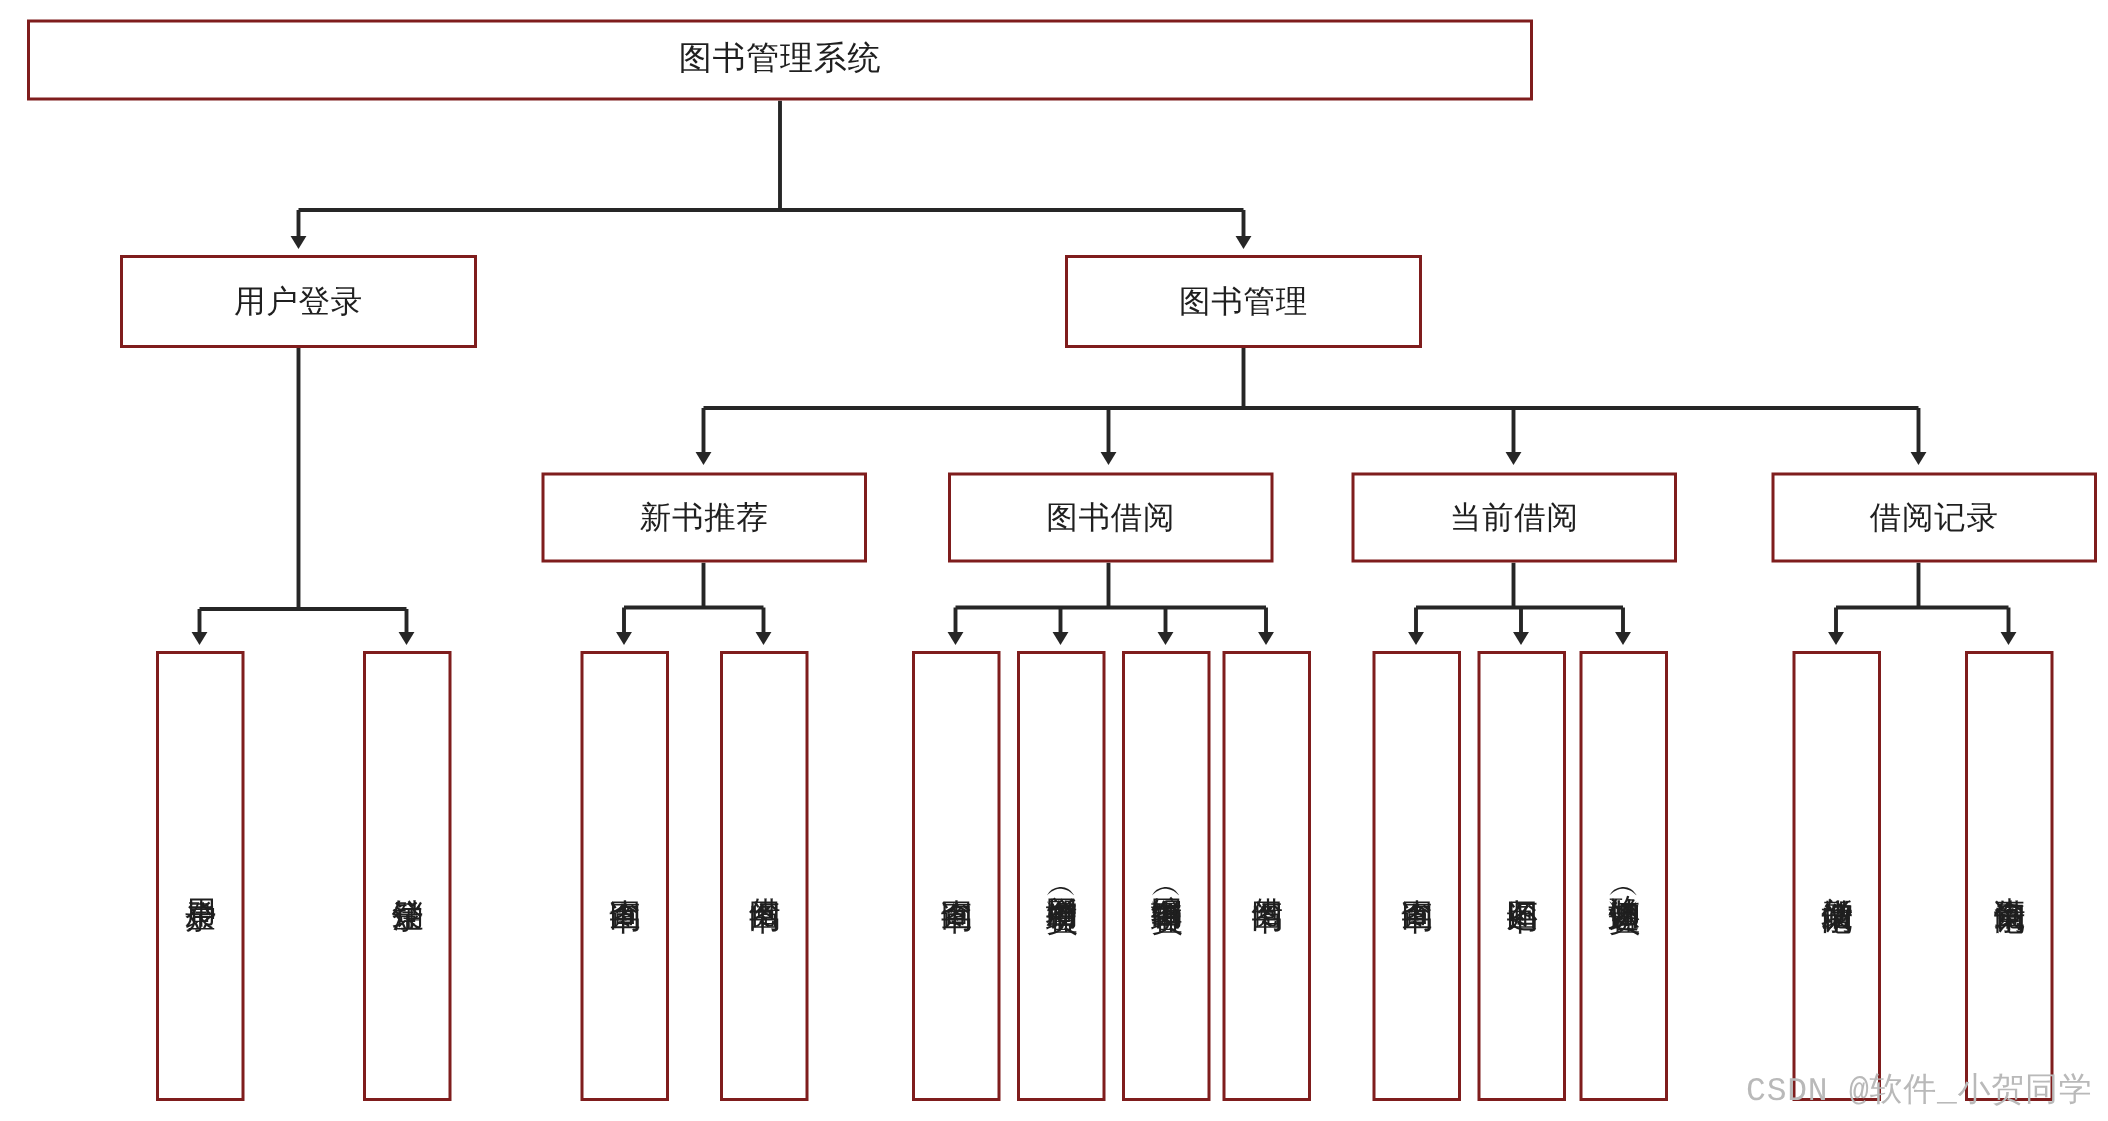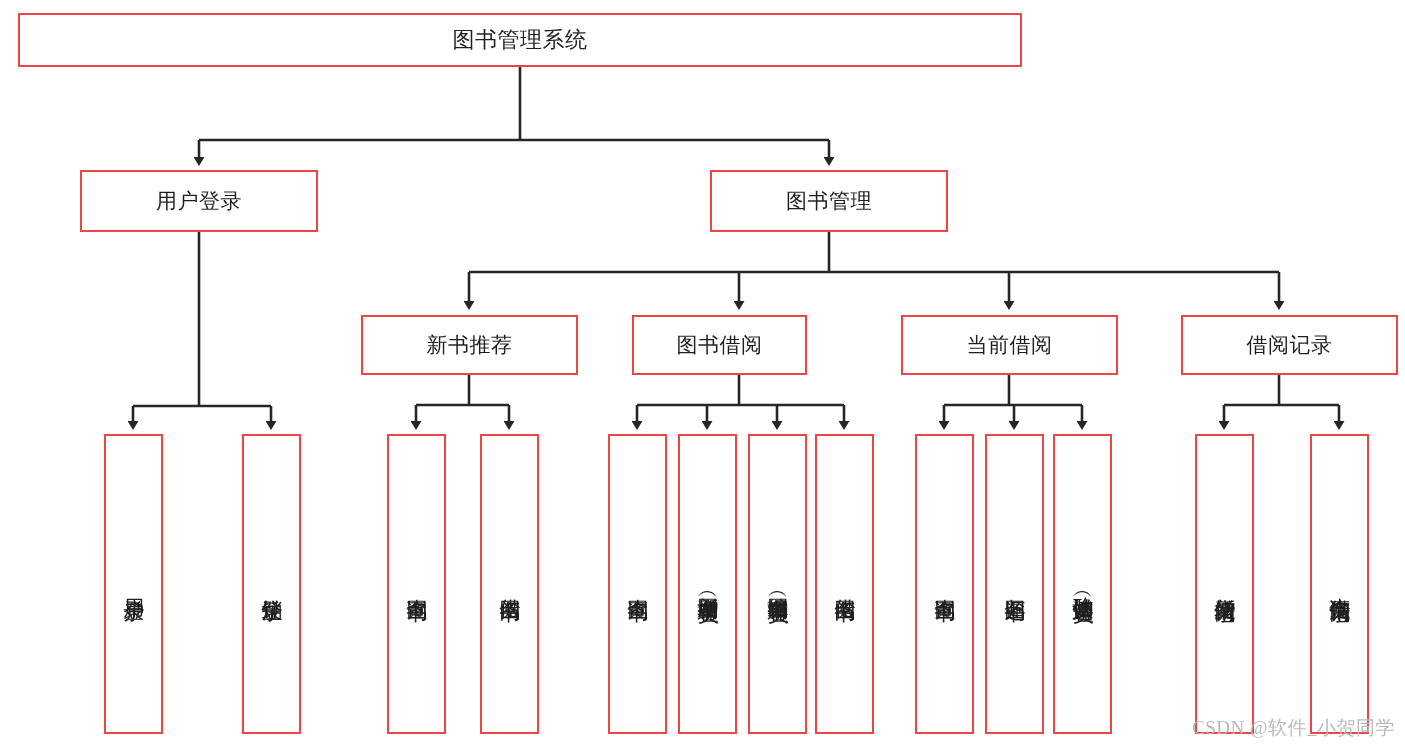--- a/index.html
+++ b/index.html
@@ -23,21 +23,21 @@
     position: absolute;
     left: 0;
     top: 0;
     width: 1405px;
     height: 747px;
     pointer-events: none;
   }
   .node {
     position: absolute;
     box-sizing: border-box;
-    border: 2px solid #ef4444;
+    border: 2px solid #7f1d1d;
     background: #ffffff;
     color: #1a1a1a;
     display: flex;
     align-items: center;
     justify-content: center;
     z-index: 2;
   }
   .node .label {
     font-size: 21px;
     line-height: 1.05;
@@ -58,26 +58,26 @@
     font-size: 21px;
     line-height: 1.18;
     letter-spacing: 1px;
     max-height: 282px;
     text-align: center;
   }
   #watermark {
     position: absolute;
     right: 10px;
     bottom: 6px;
-    font-size: 19px;
+    font-size: 22px;
     color: #b9b9b9;
     letter-spacing: 0.5px;
     z-index: 5;
     white-space: nowrap;
-    font-family: Liberation Serif, serif;
+    font-family: Liberation Mono, monospace;
   }
 </style>
 </head>
 <body>
 
 <div id="canvas">
 
   <svg id="edges" viewBox="0 0 1405 747" width="1405" height="747">
     <defs>
       <marker id="arrow" markerWidth="9" markerHeight="11" refX="1" refY="5.5" orient="auto" markerUnits="userSpaceOnUse">
@@ -137,21 +137,21 @@
   </div>
 
   <div class="node" style="left:361px; top:315px; width:217px; height:60px;">
     <span class="label">新书推荐</span>
   </div>
 
   <div class="node" style="left:710px; top:170px; width:238px; height:62px;">
     <span class="label">图书管理</span>
   </div>
 
-  <div class="node" style="left:632px; top:315px; width:175px; height:60px;">
+  <div class="node" style="left:632px; top:315px; width:217px; height:60px;">
     <span class="label">图书借阅</span>
   </div>
 
   <div class="node" style="left:901px; top:315px; width:217px; height:60px;align-items:center;">
     <span class="label">当前借阅</span>
   </div>
 
   <div class="node" style="left:1171px; top:315px; width:217px; height:60px;margin-left:10px;">
     <span class="label">借阅记录</span>
   </div>

